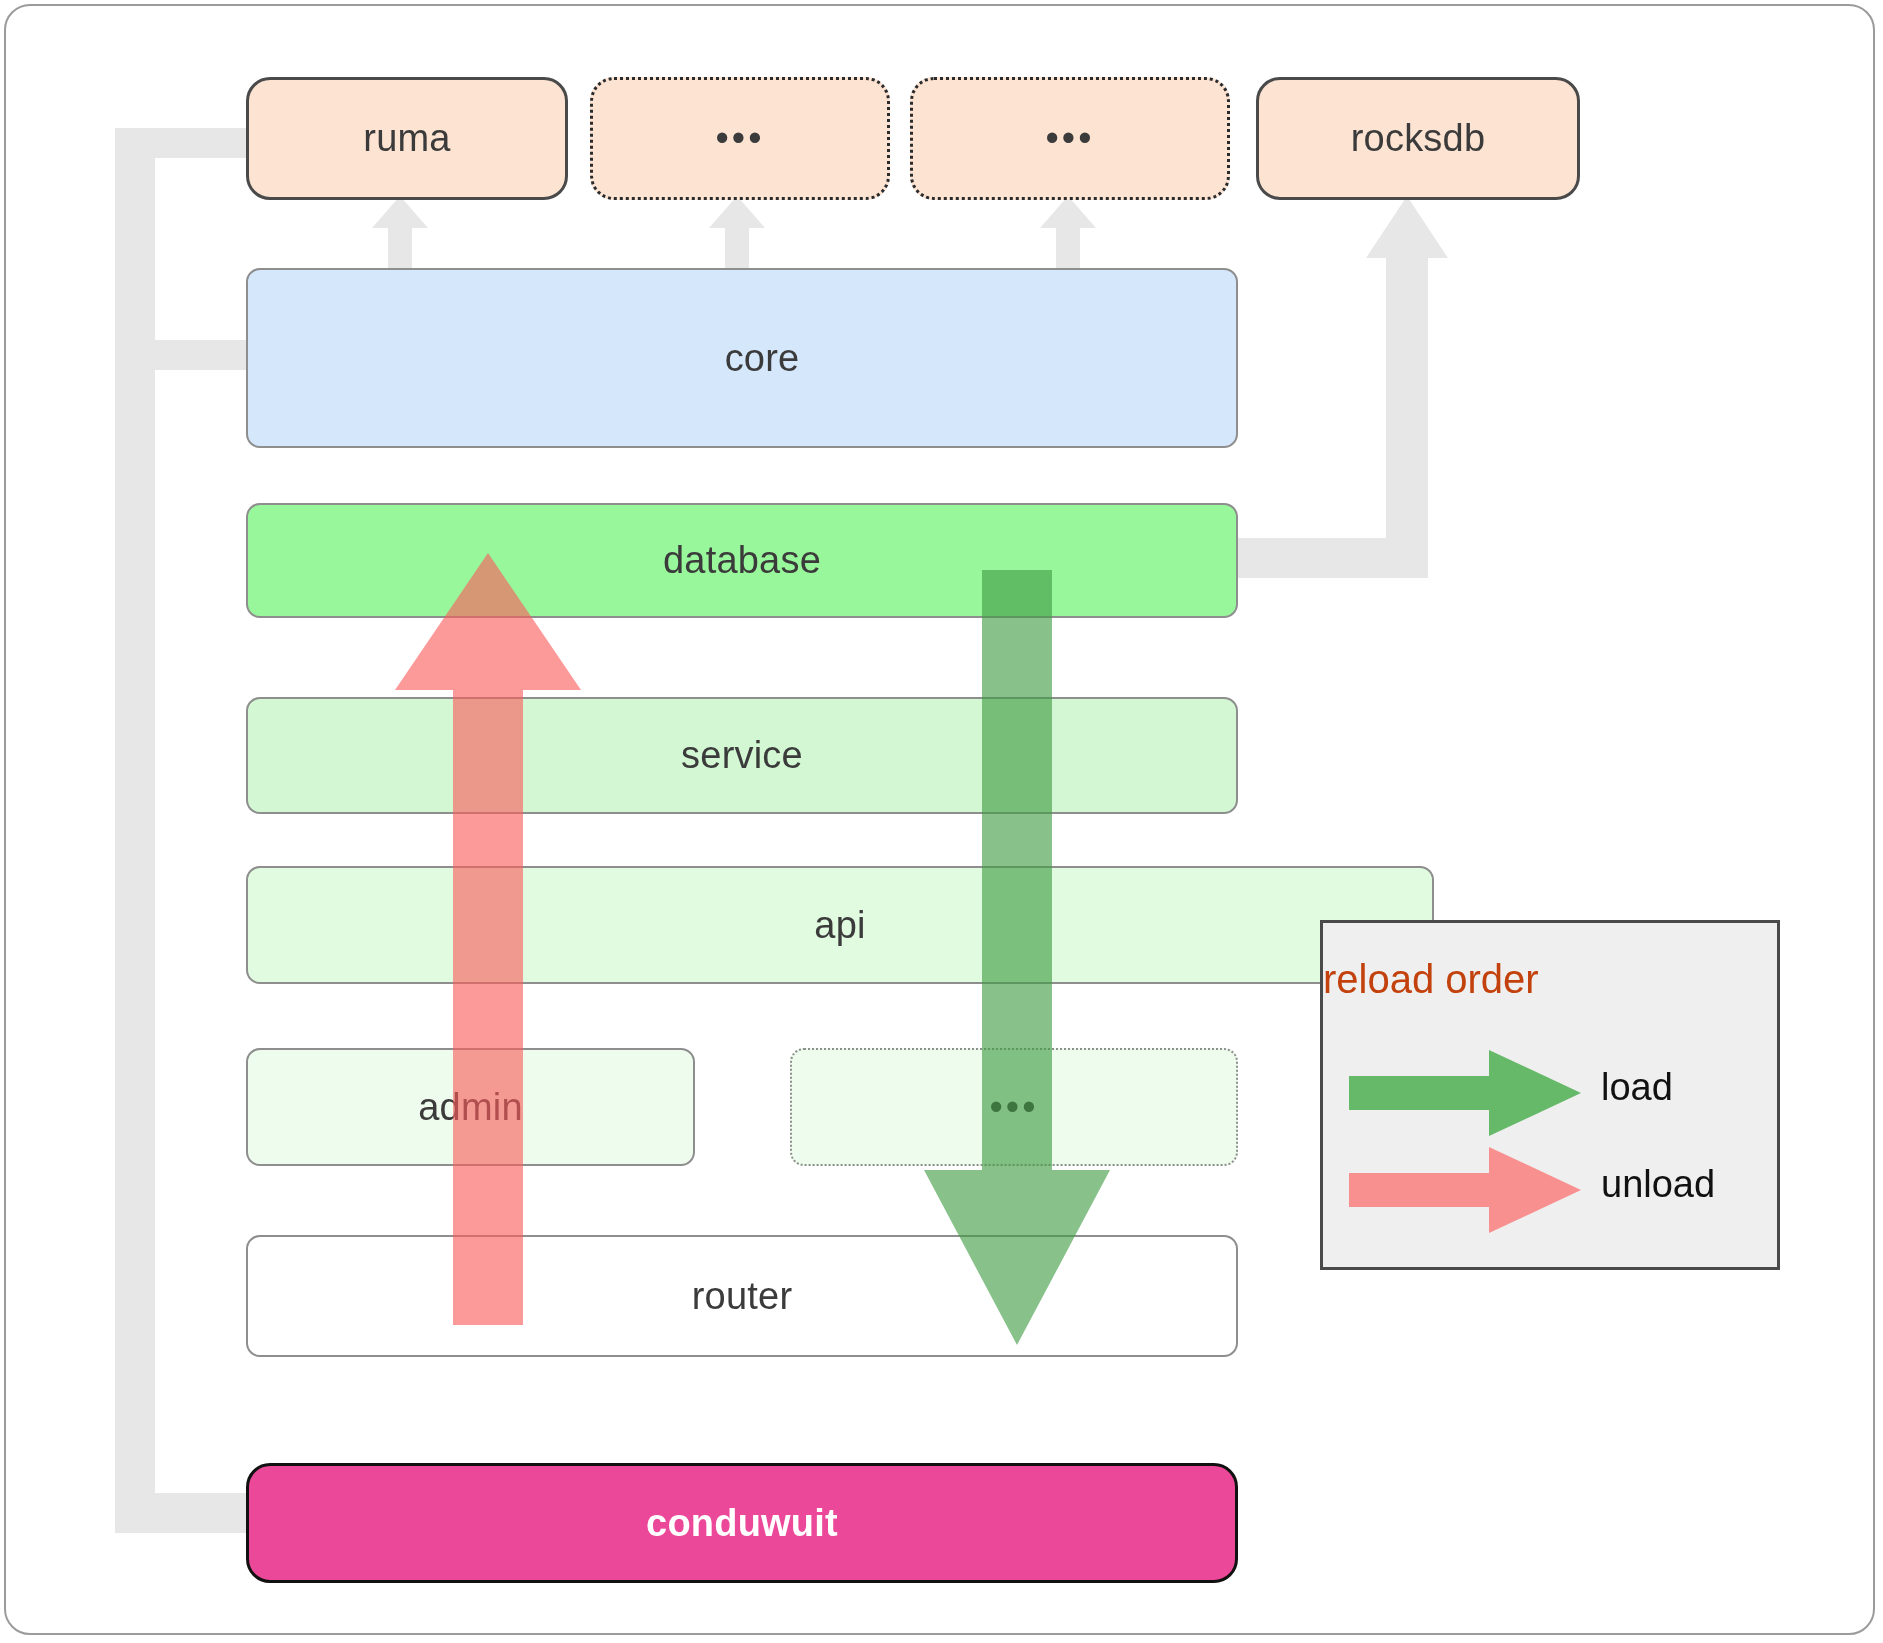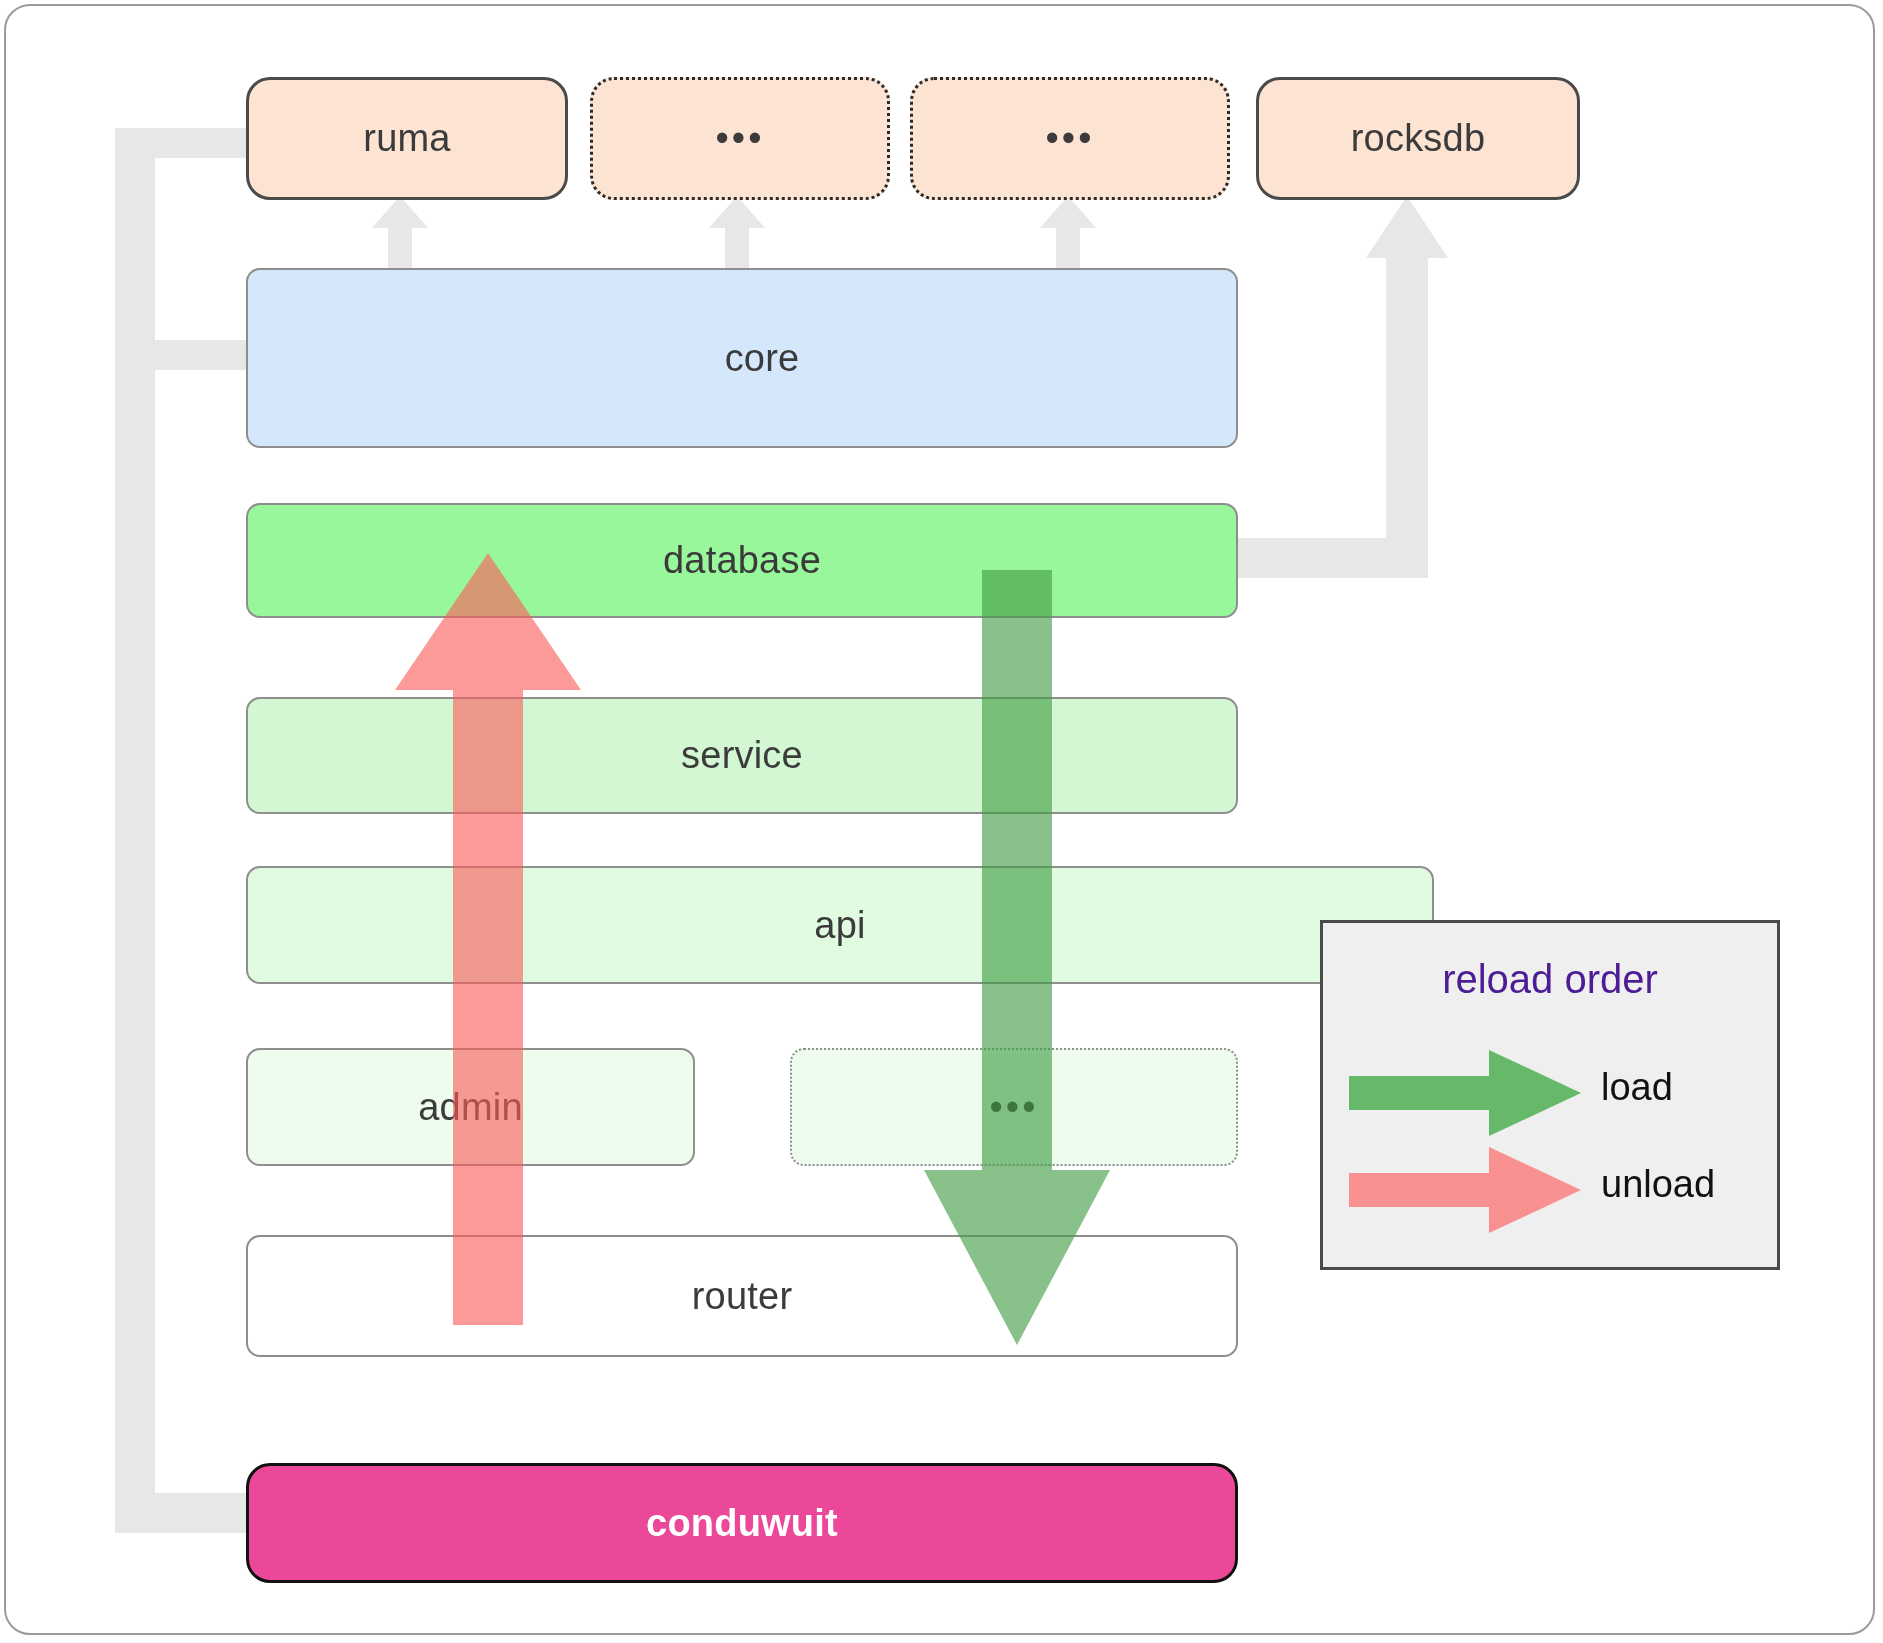--- a/index.html
+++ b/index.html
@@ -132,23 +132,22 @@
     background: #efefef;
     border: 3px solid #4a4a4a;
     box-sizing: border-box;
     z-index: 5;
   }
   .legend-title {
     position: absolute;
     left: 0;
     top: 34px;
     width: 100%;
-    text-align: center;
     font-size: 40px;
-    color: #4c1d95;
+    color: #c2410c;
   }
   .legend-row {
     position: absolute;
     left: 0;
     width: 100%;
     height: 90px;
   }
   .legend-row.r1 { top: 125px; }
   .legend-row.r2 { top: 222px; }
   .legend-label {

